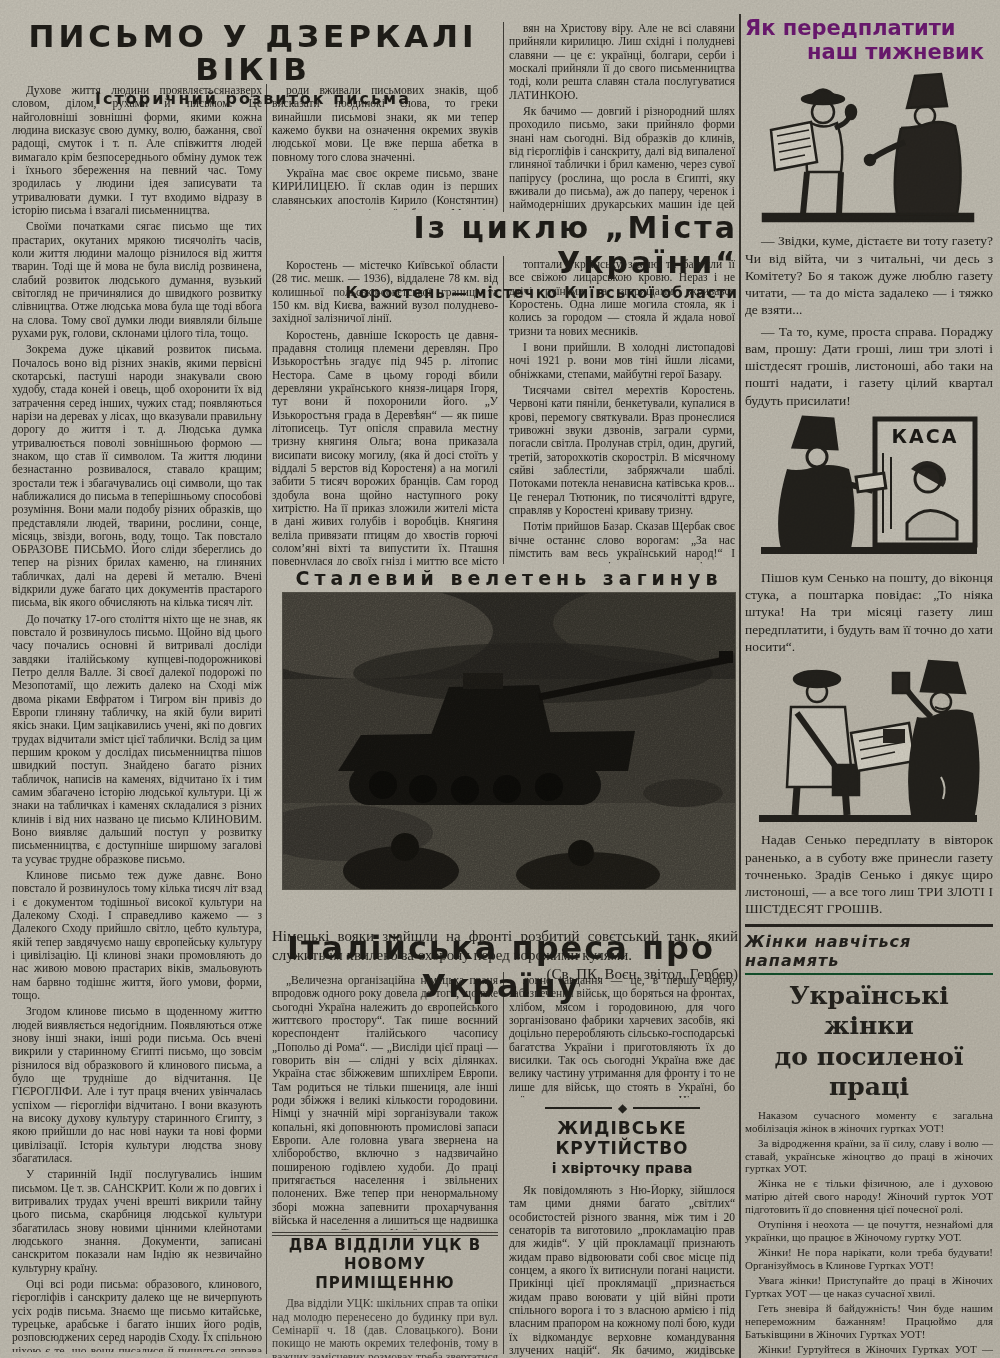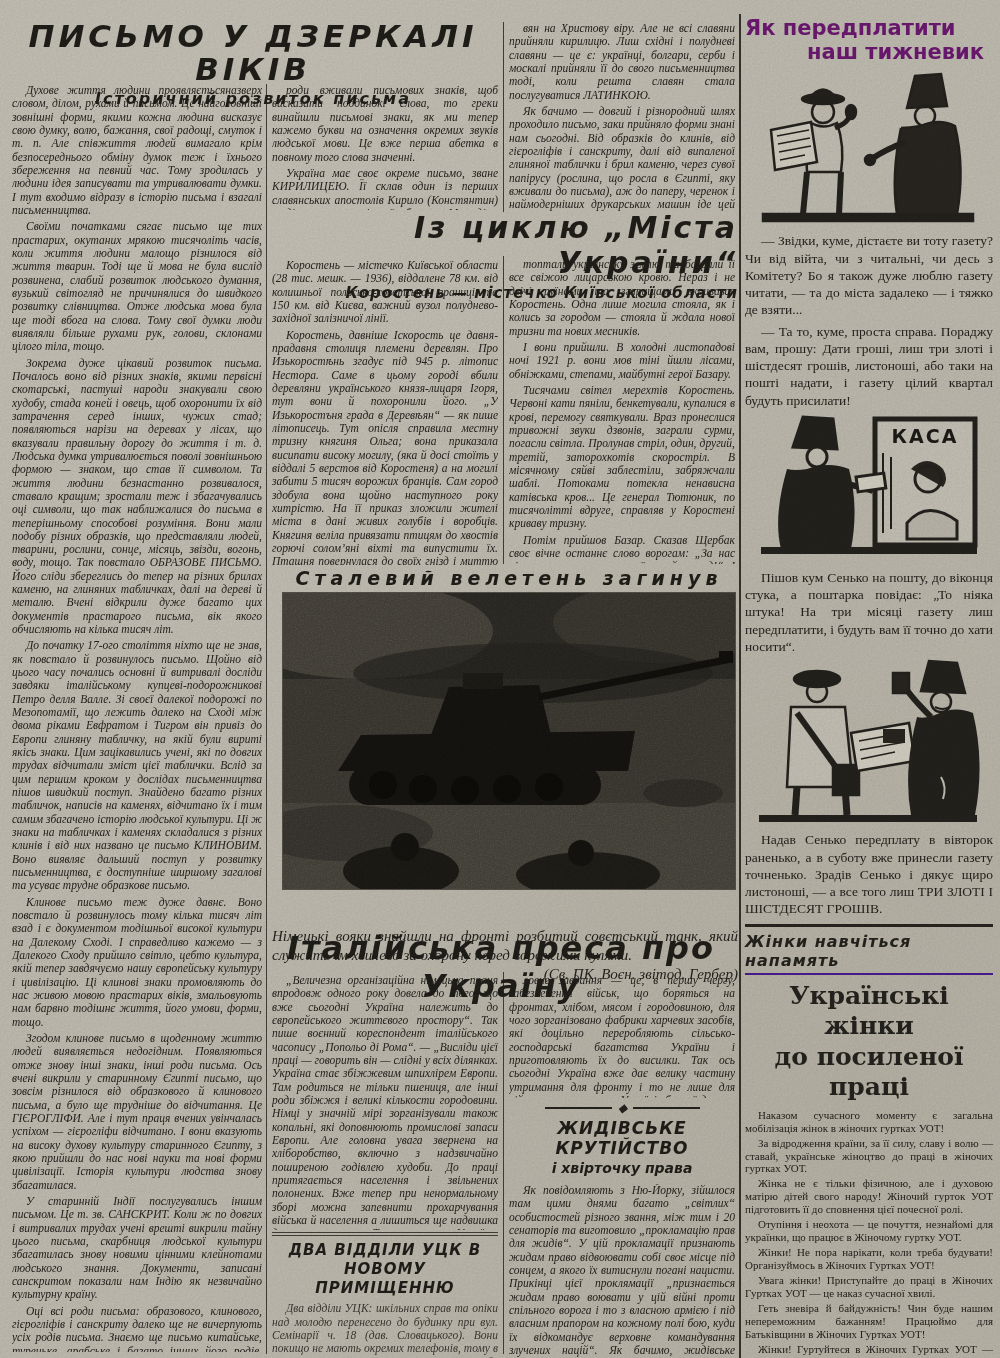--- a/index.html
+++ b/index.html
@@ -4,21 +4,21 @@
 <style>
   html,body{margin:0;padding:0;}
   body{
     width:1000px;height:1358px;position:relative;overflow:hidden;
     background:#c7c3b7;
     background-image:radial-gradient(ellipse at 20% 10%, #cdc9bd 0%, rgba(0,0,0,0) 55%),
                      radial-gradient(ellipse at 85% 80%, #beb9ac 0%, rgba(0,0,0,0) 60%);
     color:#26241f;
     font-family:"Liberation Serif", serif;
   }
-  .abs{position:absolute;font-style:italic;}
+  .abs{position:absolute;}
   
   .h-main{font-family:"DejaVu Sans", sans-serif;font-weight:bold;text-align:center;color:#211f1a;}
   .pysmo-title{font-size:31px;letter-spacing:4px;line-height:1.05;}
   .pysmo-sub{font-size:16px;letter-spacing:2px;margin-top:4px;}
   .kor-title{font-size:30px;letter-spacing:3px;}
   .kor-sub{font-size:15px;letter-spacing:1px;margin-top:4px;}
   .tank-title{font-size:19px;letter-spacing:5px;}
   .ital-title{font-size:32px;letter-spacing:2px;}
   .jew-title{font-size:17px;letter-spacing:1px;}
   .jew-sub{font-size:14px;margin-top:2px;}
@@ -39,21 +39,21 @@
   
   .photo{background:#57544b;overflow:hidden;box-shadow:0 0 0 1px #57544b;}
   
   .rightcol{position:absolute;left:745px;top:16px;width:248px;}
   .sub-title{font-family:"DejaVu Sans", sans-serif;font-weight:bold;font-size:21px;line-height:1.15;color:#701a75;}
   .sub-title .l2{display:block;padding-left:62px;}
   .sub-text{font-size:13.5px;line-height:1.28;text-align:justify;}
   .sub-text .para{margin:0 0 4px 0;text-indent:16px;}
   .thickrule{border-top:3px solid #2a2722;margin:6px 0 5px 0;}
   .kicker{font-family:"DejaVu Sans", sans-serif;font-weight:bold;font-style:italic;font-size:16px;
-          letter-spacing:1px;border-bottom:2px solid #4c1d95;padding-bottom:3px;margin-bottom:6px;}
+          letter-spacing:1px;border-bottom:2px solid #14532d;padding-bottom:3px;margin-bottom:6px;}
   .women-title{font-family:"DejaVu Serif", serif;font-weight:bold;font-size:25px;line-height:1.22;text-align:center;}
   .women-text{font-size:11px;line-height:1.18;text-align:justify;}
   .women-text .para{margin:0 0 2px 0;text-indent:13px;}
   svg{display:block;}
   .texture{position:absolute;left:0;top:0;pointer-events:none;opacity:.55;}
 </style>
 </head>
 <body>
 
 <div class="vrule" style="left:266px;top:84px;height:1270px;"></div>
@@ -161,21 +161,21 @@
 <div class="abs" style="left:509px;top:1118px;width:226px;">
   <div class="h-main jew-title">ЖИДІВСЬКЕ КРУТІЙСТВО</div>
   <div class="h-main jew-sub">і хвірточку права</div>
   <div class="body-text" style="margin-top:8px;height:188px;">
       <p class="para">Як повідомляють з Ню-Йорку, зійшлося там цими днями багато „світлих“ особистостей різного звання, між тим і 20 сенаторів та виготовило „прокламацію прав для жидів“. У цій прокламації признають жидам право відвоювати собі своє місце під сонцем, а якого їх витиснули погані нацисти. Прикінці цієї проклямації „признається жидам право воювати у цій війні проти спільного ворога і то з власною армією і під власним прапором на кожному полі бою, куди їх відкомандує верховне командування злучених націй“. Як бачимо, жидівське крутійство відкрило і тут собі хвірточку, куди перепачковувало свої умови, бо „верховного командування злучених націй“ ще нема й на нього треба буде ще ждати.</p>
     </div>
 </div>
 
 <div class="abs" style="left:272px;top:1232px;width:226px;">
   <div class="hrule-thin"></div>
-  <div class="h-main ucc-title" style="margin-top:5px;">ДВА ВІДДІЛИ УЦК В НОВОМУ ПРИМІЩЕННЮ</div>
+  <div class="h-main ucc-title" style="">ДВА ВІДДІЛИ УЦК В НОВОМУ ПРИМІЩЕННЮ</div>
   <div class="body-text" style="margin-top:5px;height:80px;opacity:.85;">
       <p class="para">Два відділи УЦК: шкільних справ та опіки над молодю перенесено до будинку при вул. Семінарії ч. 18 (дав. Словацького). Вони покищо не мають окремих телефонів, тому в важних замісцевих розмовах треба звертатися покищо на число 234-21 (Відділ Суспільної Опіки, приміщений у тому самому будинку на іншому поверсі).</p>
     </div>
 </div>
 
 <div class="rightcol">
   <div class="sub-title">
     <span>Як передплатити</span>
     <span class="l2">наш тижневик</span>
   </div>
@@ -263,21 +263,21 @@
   <div class="kicker">Жінки навчіться напамять</div>
   <div class="women-title">
     <span>Українські жінки</span><br>
     <span>до посиленої праці</span>
   </div>
   <div class="women-text" style="margin-top:6px;">
       <p class="para">Наказом сучасного моменту є загальна мобілізація жінок в жіночих гуртках УОТ!</p>
       <p class="para">За відродження країни, за її силу, славу і волю — ставай, українське жіноцтво до праці в жіночих гуртках УОТ.</p>
       <p class="para">Жінка не є тільки фізичною, але і духовою матірю дітей свого народу! Жіночий гурток УОТ підготовить її до сповнення цієї почесної ролі.</p>
       <p class="para">Отупіння і неохота — це почуття, незнайомі для українки, що працює в Жіночому гуртку УОТ.</p>
-      <p class="para">Жінки! Не пора нарікати, коли треба будувати! Організуймось в Жіночих Гуртках УОТ!</p>
+      <p class="para">Жінки! Не пора нарікати, коли треба будувати! Організуймось в Клинове Гуртках УОТ!</p>
       <p class="para">Увага жінки! Приступайте до праці в Жіночих Гуртках УОТ — це наказ сучасної хвилі.</p>
       <p class="para">Геть зневіра й байдужність! Чин буде нашим непереможним бажанням! Працюймо для Батьківщини в Жіночих Гуртках УОТ!</p>
       <p class="para">Жінки! Гуртуйтеся в Жіночих Гуртках УОТ — працею в них, ви доведете, що вам не чужа доля нашого народу!</p>
     </div>
 </div>
 
 <svg class="texture" width="1000" height="1358">
   <filter id="paper">
       <feTurbulence type="fractalNoise" baseFrequency="0.55" numOctaves="2" result="n"></feTurbulence>
       <feColorMatrix in="n" type="matrix" values="0 0 0 0 0  0 0 0 0 0  0 0 0 0 0  0.10 0.10 0.10 0 0"></feColorMatrix>

